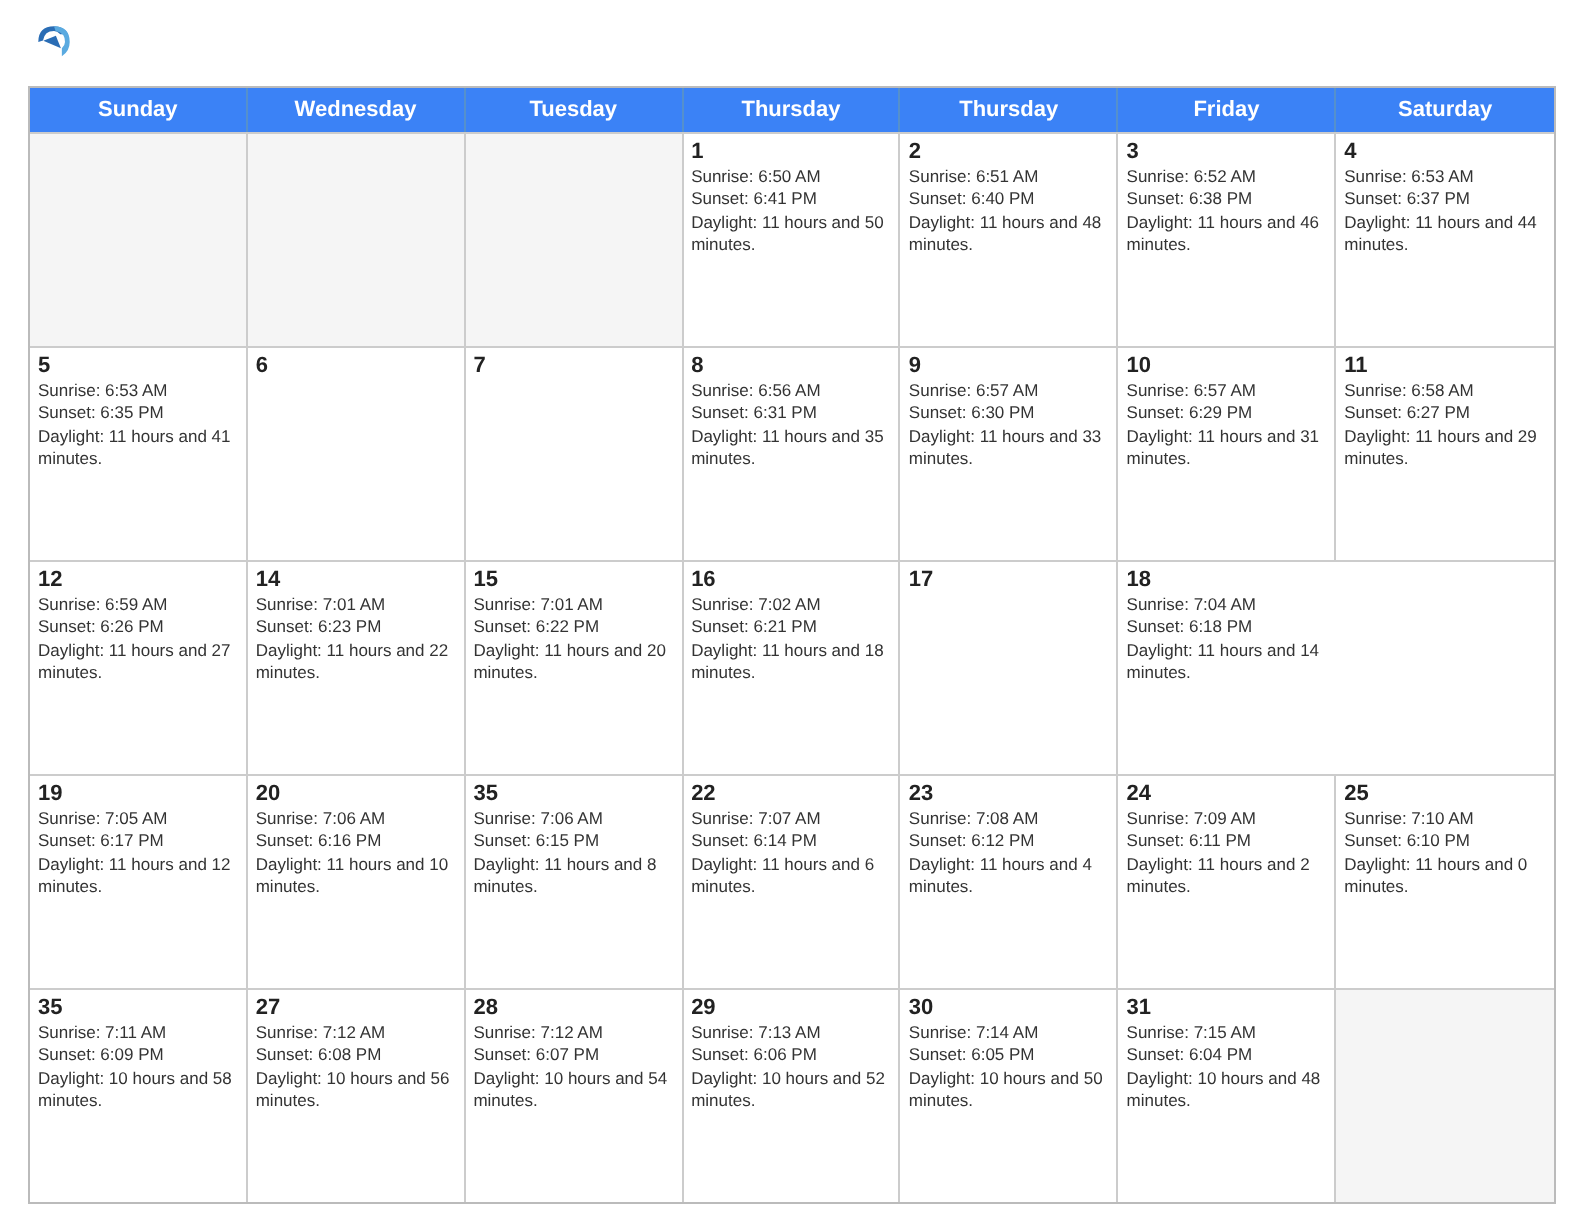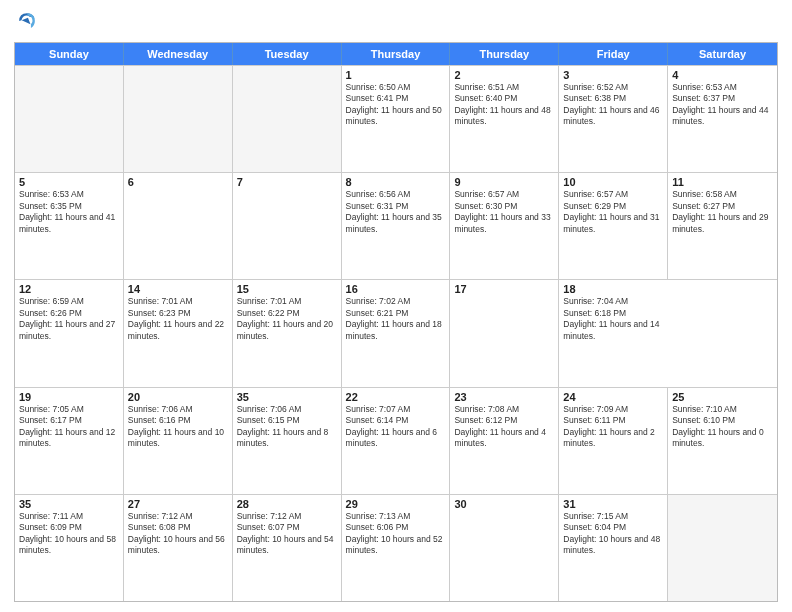--- a/index.html
+++ b/index.html
@@ -251,20 +251,21 @@
           <div class="cal-cell">
             <div class="day-number">28</div>
             <div class="cell-text">Sunrise: 7:12 AM<br>Sunset: 6:07 PM<br>Daylight: 10 hours and 54 minutes.</div>
           </div>
           <div class="cal-cell">
             <div class="day-number">29</div>
             <div class="cell-text">Sunrise: 7:13 AM<br>Sunset: 6:06 PM<br>Daylight: 10 hours and 52 minutes.</div>
           </div>
           <div class="cal-cell">
             <div class="day-number">30</div>
+            <div class="cell-text">Sunrise: 7:14 AM<br>Sunset: 6:05 PM<br>Daylight: 10 hours and 50 minutes.</div>
           </div>
           <div class="cal-cell">
             <div class="day-number">31</div>
             <div class="cell-text">Sunrise: 7:15 AM<br>Sunset: 6:04 PM<br>Daylight: 10 hours and 48 minutes.</div>
           </div>
           <div class="cal-cell empty"></div>
         </div>
       </div>
   </div>
 </div>

